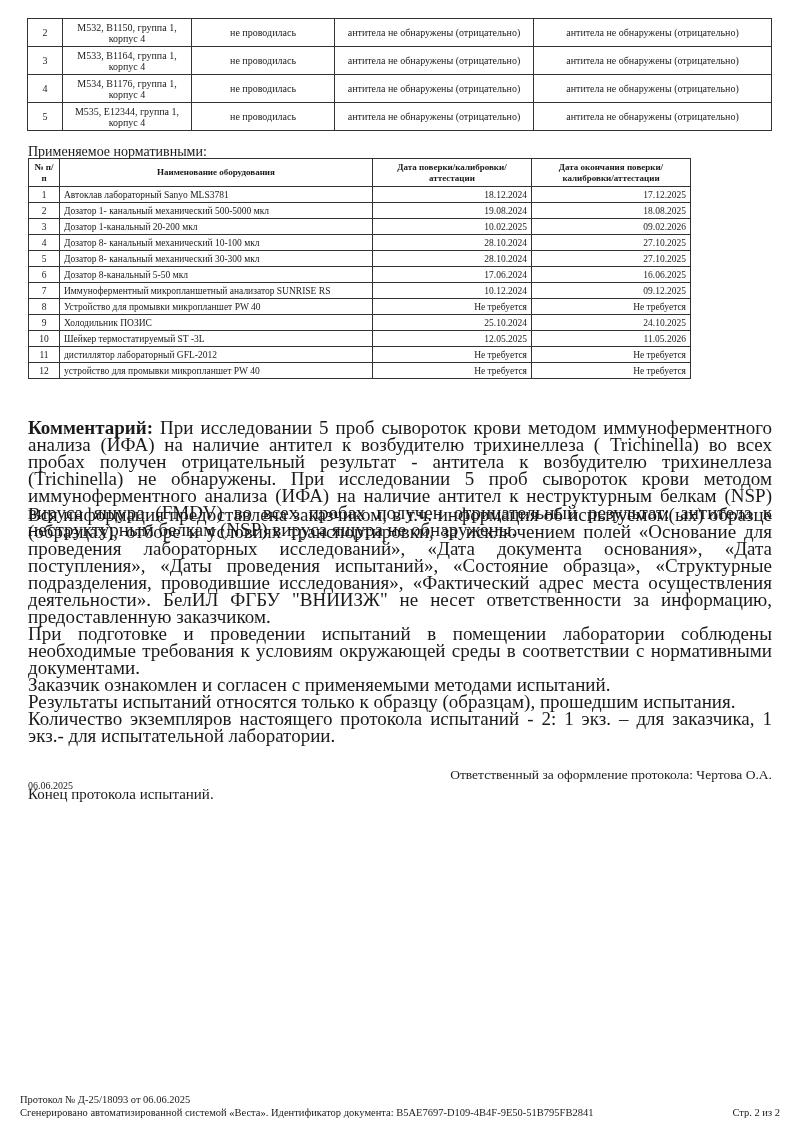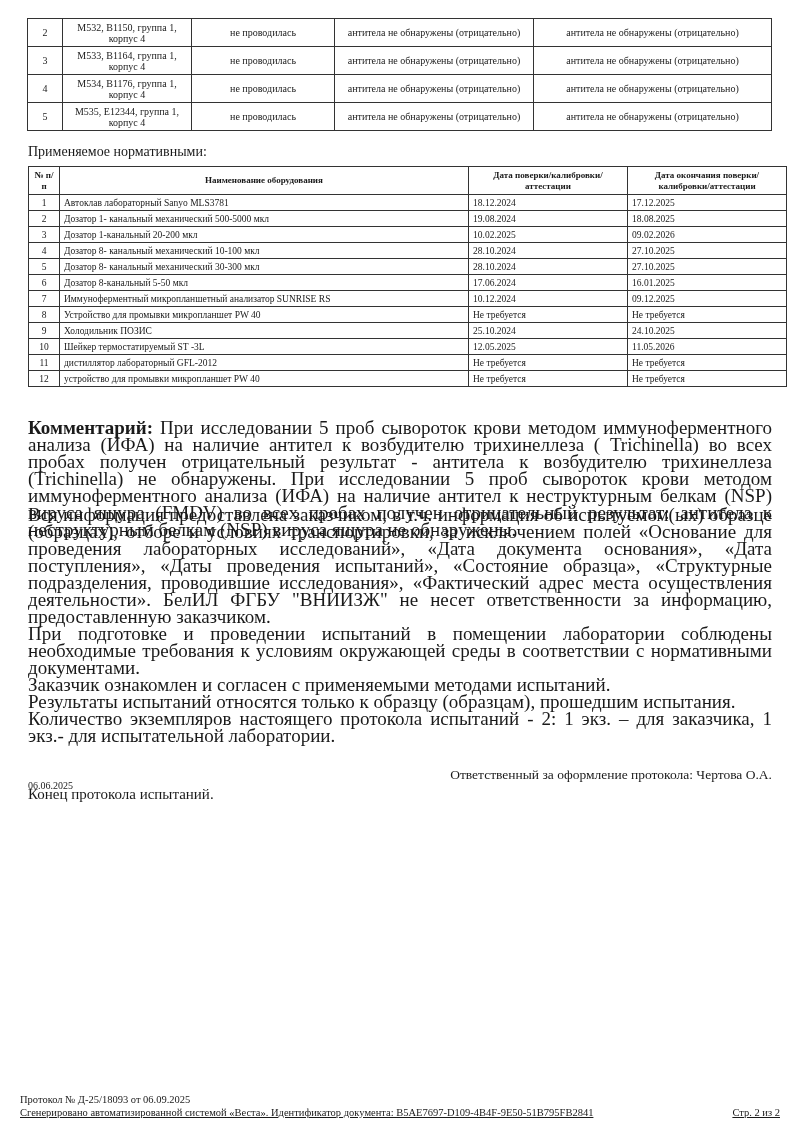--- a/index.html
+++ b/index.html
@@ -13,39 +13,39 @@
   
   #results-table { position: absolute; left: 27px; top: 18px; width: 745px; font-size: 10px; }
   #results-table td { text-align: center; height: 27px; line-height: 11px; }
   #results-table td.c1 { width: 26px; }
   #results-table td.c2 { width: 120px; }
   #results-table td.c3 { width: 134px; }
   #results-table td.c4 { width: 190px; }
 
   #equip-title { position: absolute; left: 28px; top: 144px; font-size: 14px; }
 
-  #equip-table { position: absolute; left: 28px; top: 166px; width: 759px; font-size: 9.5px; }
+  #equip-table { position: absolute; left: 28px; top: 158px; width: 663px; font-size: 9.5px; }
   #equip-table th { font-weight: bold; height: 27px; line-height: 11px; text-align: center; font-size: 9px; }
   #equip-table td { height: 15px; line-height: 14px; }
   #equip-table td.num { text-align: center; width: 22px; }
   #equip-table td.name { text-align: left; padding-left: 4px; }
-  #equip-table td.date { text-align: left; width: 150px; }
+  #equip-table td.date { text-align: right; width: 150px; }
 
   .para { position: absolute; left: 28px; width: 744px; font-size: 19px; line-height: 17px; }
   .just { text-align: justify; }
   .bold { font-weight: bold; }
 
   #comment { top: 419px; }
   #note-block { top: 506px; }
   #sign-date { position: absolute; left: 28px; top: 780px; font-size: 10px; text-align: center; }
   #responsible { position: absolute; right: 28px; top: 767px; font-size: 13.5px; }
   #end-text { position: absolute; left: 28px; top: 786px; font-size: 15px; }
 
   #footer { position: absolute; left: 20px; top: 1093px; width: 760px; font-size: 10.5px; line-height: 13px; }
-  #footer .row2 { display: flex; justify-content: space-between; text-decoration: underline; }
+  #footer .row2 { display: flex; justify-content: space-between; }
 </style>
 </head>
 <body>
 
 <table id="results-table">
   <tbody>
     <tr>
       <td class="c1">2</td>
       <td class="c2">M532, B1150, группа 1, корпус 4</td>
       <td class="c3">не проводилась</td>
@@ -115,21 +115,21 @@
       <tr>
         <td class="num">5</td>
         <td class="name">Дозатор 8- канальный механический 30-300 мкл</td>
         <td class="date">28.10.2024</td>
         <td class="date">27.10.2025</td>
       </tr>
       <tr>
         <td class="num">6</td>
         <td class="name">Дозатор 8-канальный 5-50 мкл</td>
         <td class="date">17.06.2024</td>
-        <td class="date">16.01.2025</td>
+        <td class="date">16.06.2025</td>
       </tr>
       <tr>
         <td class="num">7</td>
         <td class="name">Иммуноферментный микропланшетный анализатор SUNRISE RS</td>
         <td class="date">10.12.2024</td>
         <td class="date">09.12.2025</td>
       </tr>
       <tr>
         <td class="num">8</td>
         <td class="name">Устройство для промывки микропланшет PW 40</td>
@@ -173,18 +173,18 @@
   <div>Заказчик ознакомлен и согласен с применяемыми методами испытаний.</div>
   <div>Результаты испытаний относятся только к образцу (образцам), прошедшим испытания.</div>
   <div>Количество экземпляров настоящего протокола испытаний - 2: 1 экз. – для заказчика, 1 экз.- для испытательной лаборатории.</div>
 </div>
 
 <div id="sign-date">06.06.2025</div>
 <div id="responsible">Ответственный за оформление протокола: Чертова О.А.</div>
 <div id="end-text">Конец протокола испытаний.</div>
 
 <div id="footer">
-  <div>Протокол № Д-25/18093 от 06.09.2025</div>
+  <div>Протокол № Д-25/18093 от 06.06.2025</div>
   <div class="row2">
     <span>Сгенерировано автоматизированной системой «Веста». Идентификатор документа: B5AE7697-D109-4B4F-9E50-51B795FB2841</span>
     <span>Стр. 2 из 2</span>
   </div>
 </div>
 
 </body></html>

